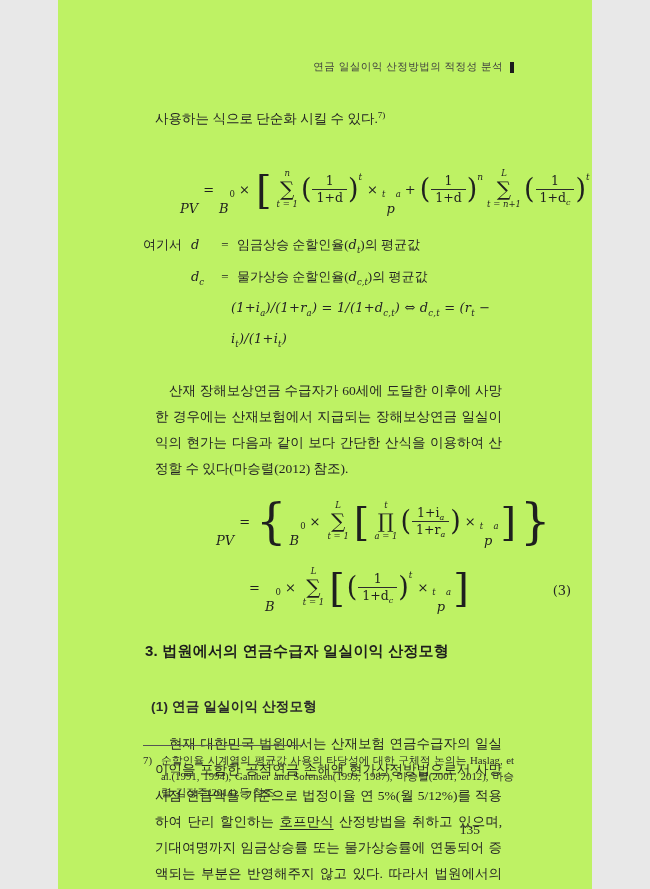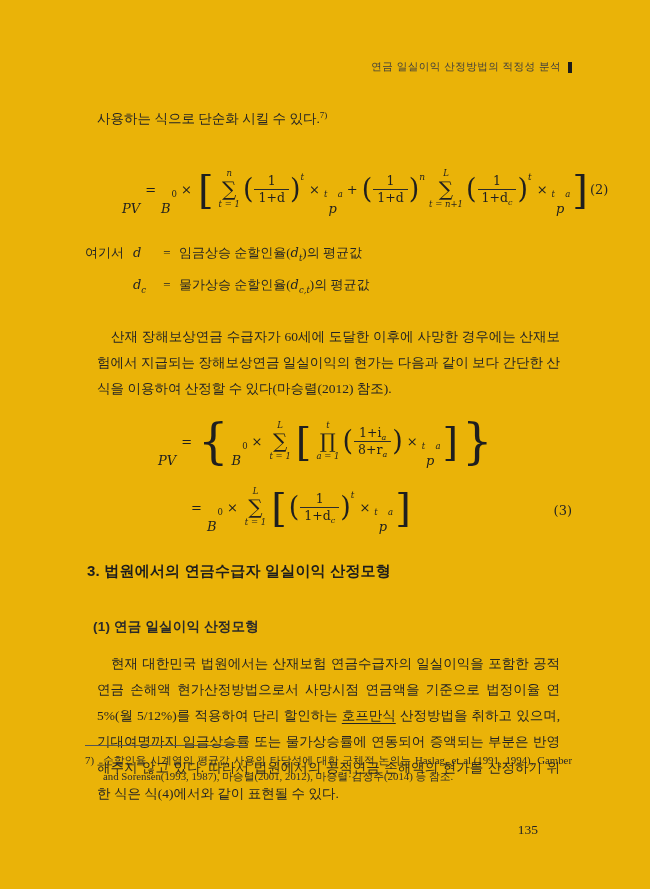--- a/index.html
+++ b/index.html
@@ -1,18 +1,18 @@
 <!DOCTYPE html>
 <html><head>
 <meta charset="utf-8">
 <style>
   html,body{margin:0;padding:0;}
   body{background:#e8e8e8;}
   .page{
-    width:650px;height:889px;position:relative;background:#eab308;
+    width:534px;height:889px;position:relative;background:#bef264;
     margin:0 auto;overflow:hidden;
     font-family:"Liberation Serif","DejaVu Serif",serif;color:#242424;
   }
   .content{position:absolute;left:85px;right:78px;top:60px;}
 
   
   .rheader{display:flex;justify-content:flex-end;align-items:center;
     font-family:"Liberation Sans","DejaVu Sans",sans-serif;
     font-size:10.5px;color:#3e3e3e;letter-spacing:0.5px;height:14px;}
   .hbar{display:inline-block;width:4px;height:11px;background:#1c1c1c;margin-left:7px;}
@@ -41,21 +41,21 @@
   .sum .op{font-size:20px;font-style:normal;line-height:1;}
   .pd{font-style:normal;font-size:27px;font-weight:300;line-height:0;position:relative;}
   .bd{font-style:normal;font-size:40px;font-weight:300;line-height:0;position:relative;margin:0 2px;}
   .bc{font-style:normal;font-size:48px;font-weight:300;line-height:0;position:relative;margin:0 2px;}
 
   .equation{display:flex;justify-content:space-between;align-items:center;}
   .eq2{margin-top:28px;padding-left:36px;min-height:58px;}
   .eqlabel{font-size:13px;font-style:normal;color:#242424;}
 
   
-  .where{margin-top:22px;font-size:13px;}
+  .where{margin-top:14px;font-size:13px;}
   .wline{display:flex;align-items:baseline;line-height:25px;margin-bottom:1px;}
   .wintro{width:48px;flex:none;}
   .wvar{width:22px;flex:none;text-align:left;}
   .weq{width:24px;flex:none;text-align:center;font-style:normal;}
   .mathline{margin-left:88px;font-family:"DejaVu Serif","Liberation Serif",serif;
     font-style:italic;font-size:13px;letter-spacing:0.2px;}
   .mathline sub, .kvar sub{font-size:8.5px;font-style:italic;}
   .kvar{font-family:"DejaVu Serif","Liberation Serif",serif;font-style:italic;}
 
   .para1{margin-top:22px;}
@@ -152,20 +152,23 @@
         <span class="wvar kvar">d</span>
         <span class="weq">=</span>
         <span><span>임금상승 순할인율(</span><span class="kvar"><span>d</span><sub>t</sub></span><span>)의 평균값</span></span>
       </div>
       <div class="wline">
         <span class="wintro"></span>
         <span class="wvar kvar"><span>d</span><sub>c</sub></span>
         <span class="weq">=</span>
         <span><span>물가상승 순할인율(</span><span class="kvar"><span>d</span><sub>c,t</sub></span><span>)의 평균값</span></span>
       </div>
+      <div class="wline">
+        <span class="mathline">(1+i<sub>a</sub>)/(1+r<sub>a</sub>) = 1/(1+d<sub>c,t</sub>)  ⇔  d<sub>c,t</sub> = (r<sub>t</sub> − i<sub>t</sub>)/(1+i<sub>t</sub>)</span>
+      </div>
     </div>
 
     <p class="bodytext indent para1">산재 장해보상연금 수급자가 60세에 도달한 이후에 사망한 경우에는 산재보험에서 지급되는 장해보상연금 일실이익의 현가는 다음과 같이 보다 간단한 산식을 이용하여 산정할 수 있다(마승렬(2012) 참조).</p>
 
     <div class="eq3 math">
       <span class="eq3lines">
         <span class="mrow line1">
           <span class="mi">PV</span>
           <span class="mo">=</span>
           <span class="bc">{</span>
@@ -179,21 +182,21 @@
           </span>
           <span class="bd">[</span>
           <span class="sum">
             <span class="lim">t</span>
             <span class="op">∏</span>
             <span class="lim">a = 1</span>
           </span>
           <span class="pd">(</span>
           <span class="frac">
             <span class="num"><span>1+i</span><span class="densub">a</span></span>
-            <span class="den"><span>8+r</span><span class="densub">a</span></span>
+            <span class="den"><span>1+r</span><span class="densub">a</span></span>
           </span>
           <span class="pd">)</span>
           <span class="mo">×</span>
           <span class="subi">t</span>
           <span class="mi">p</span>
           <span class="subi">a</span>
           <span class="bd">]</span>
           <span class="bc">}</span>
         </span>
         <span class="mrow line2">

